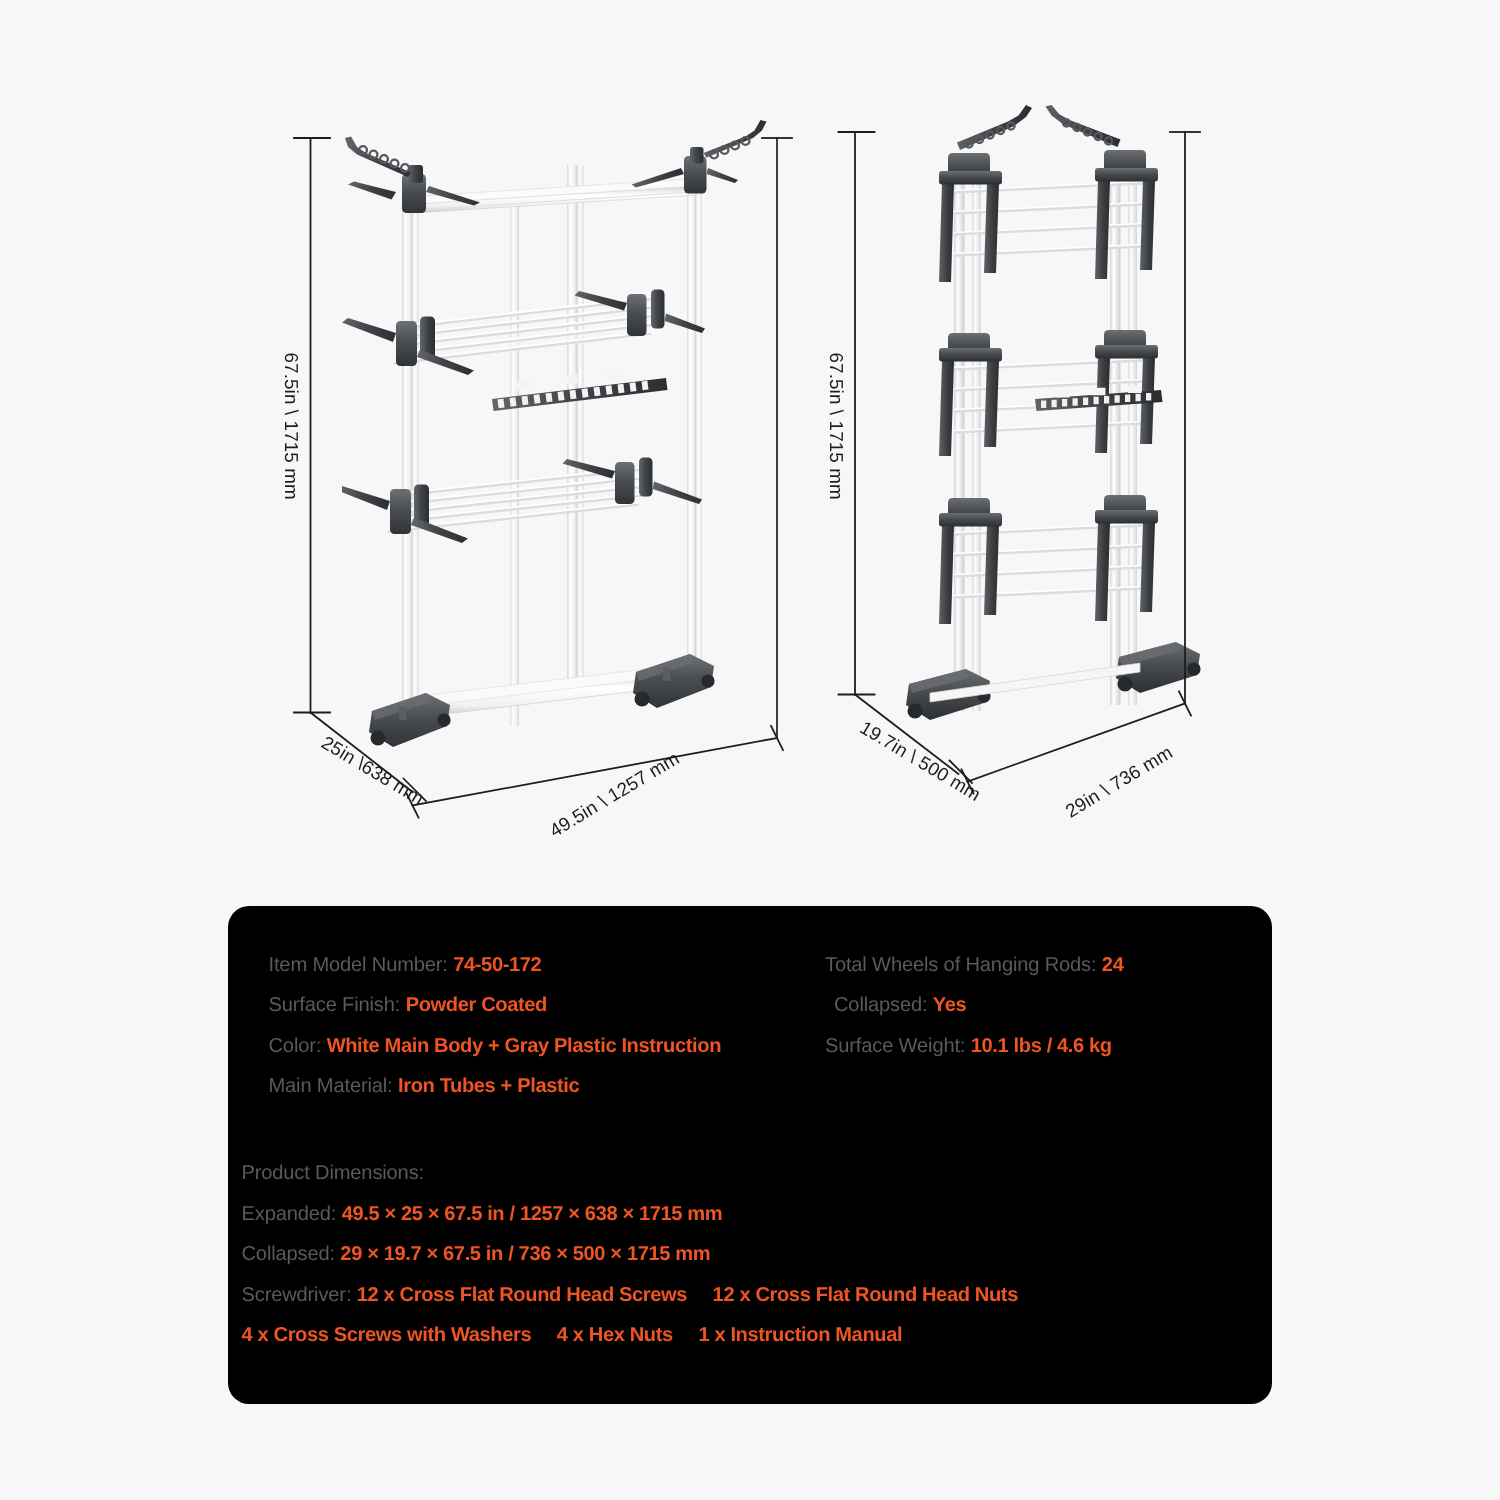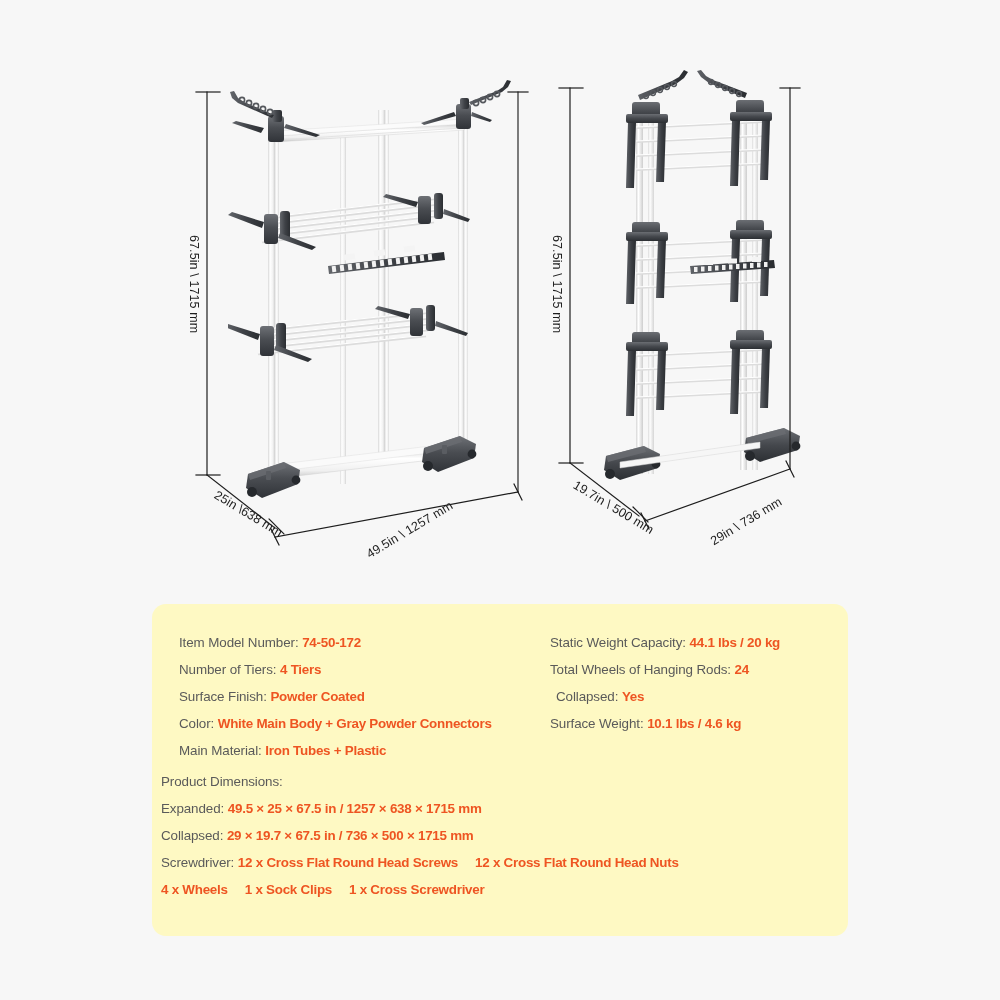--- a/index.html
+++ b/index.html
@@ -66,21 +66,21 @@
   }
   .rack svg { display: block; }
 
   
   .spec-panel {
     position: absolute;
     left: 152px;
     top: 604px;
     width: 696px;
     height: 332px;
-    background: #fef9c3;
+    background: #000000;
     border-radius: 14px;
   }
 
   .spec-col-left {
     position: absolute;
     left: 27px;
     top: 25px;
     width: 380px;
   }
   .spec-col-right {
@@ -504,42 +504,34 @@
   </div>
 
   <div class="spec-panel">
 
     <div class="spec-col-left">
       <div class="spec-line">
         <span>Item Model Number:</span>
         <span class="val">74-50-172</span>
       </div>
       <div class="spec-line">
-        <span>Number of Tiers:</span>
-        <span class="val">4 Tiers</span>
-      </div>
-      <div class="spec-line">
         <span>Surface Finish:</span>
         <span class="val">Powder Coated</span>
       </div>
       <div class="spec-line">
         <span>Color:</span>
-        <span class="val">White Main Body + Gray Powder Connectors</span>
+        <span class="val">White Main Body + Gray Plastic Instruction</span>
       </div>
       <div class="spec-line">
         <span>Main Material:</span>
         <span class="val">Iron Tubes + Plastic</span>
       </div>
     </div>
 
     <div class="spec-col-right">
-      <div class="spec-line">
-        <span>Static Weight Capacity:</span>
-        <span class="val">44.1 lbs / 20 kg</span>
-      </div>
       <div class="spec-line">
         <span>Total Wheels of Hanging Rods:</span>
         <span class="val">24</span>
       </div>
       <div class="spec-line indent">
         <span>Collapsed:</span>
         <span class="val">Yes</span>
       </div>
       <div class="spec-line">
         <span>Surface Weight:</span>
@@ -557,18 +549,18 @@
       </div>
       <div class="spec-line">
         <span>Collapsed:</span>
         <span class="val">29 × 19.7 × 67.5 in / 736 × 500 × 1715 mm</span>
       </div>
       <div class="spec-line">
         <span>Screwdriver:</span>
         <span class="val">12 x Cross Flat Round Head Screws</span><span class="acc-gap"></span><span class="val">12 x Cross Flat Round Head Nuts</span>
       </div>
       <div class="acc-line">
-        <span>4 x Wheels</span><span class="acc-gap"></span><span>1 x Sock Clips</span><span class="acc-gap"></span><span>1 x Cross Screwdriver</span>
+        <span>4 x Cross Screws with Washers</span><span class="acc-gap"></span><span>4 x Hex Nuts</span><span class="acc-gap"></span><span>1 x Instruction Manual</span>
       </div>
     </div>
 
   </div>
 </div>
 
 </body></html>

